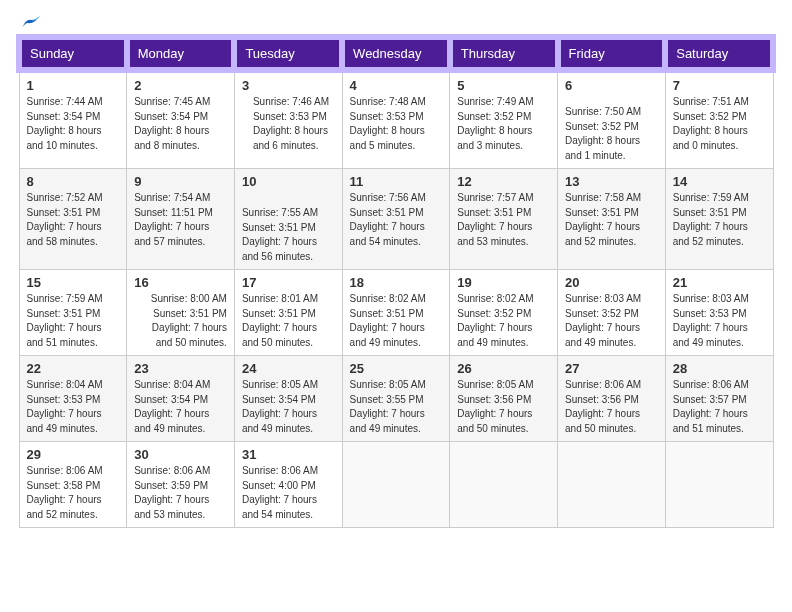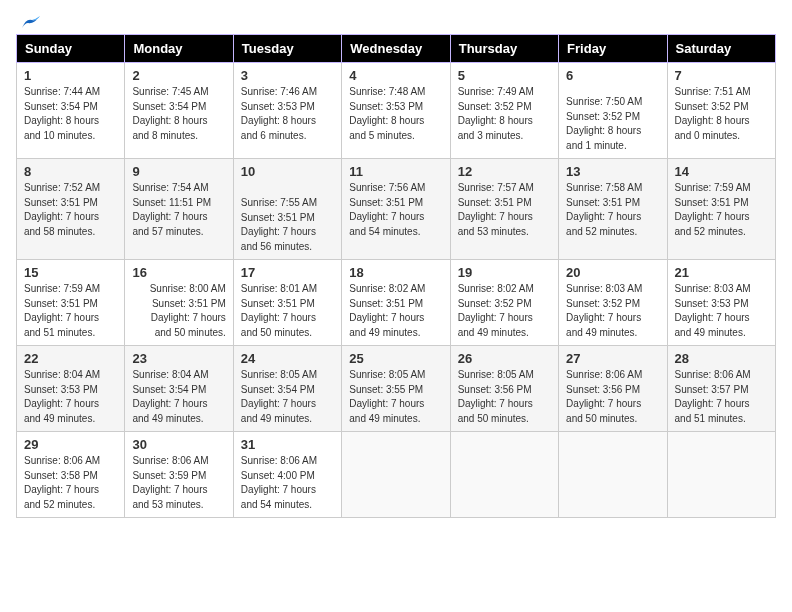--- a/index.html
+++ b/index.html
@@ -38,27 +38,27 @@
       font-size: 15px;
       color: #333;
       font-weight: normal;
     }
     table {
       width: 100%;
       border-collapse: collapse;
       margin-top: 6px;
     }
     thead th {
-      background-color: #000000;
+      background-color: #4c1d95;
       color: #fff;
       font-size: 13px;
-      font-weight: bold;
+      font-weight: normal;
       text-align: left;
       padding: 6px 8px;
-      border: 1px solid #c4b5fd;
+      border: 6px solid #c4b5fd;
     }
     tbody td {
       vertical-align: top;
       border: 1px solid #ccc;
       padding: 5px 7px;
       font-size: 10.5px;
       color: #333;
       width: 14.28%;
       min-height: 80px;
       background: #fff;
@@ -125,21 +125,21 @@
         </td>
         <td>
           <span class="day-num">2</span>
           <div class="day-info" style="white-space: pre-line;">Sunrise: 7:45 AM
 Sunset: 3:54 PM
 Daylight: 8 hours
 and 8 minutes.</div>
         </td>
         <td>
           <span class="day-num">3</span>
-          <div class="day-info" style="white-space: pre-line;">Sunrise: 7:46 AM
+          <div class="day-info" style="white-space: pre-line; margin-left: 11px;">Sunrise: 7:46 AM
 Sunset: 3:53 PM
 Daylight: 8 hours
 and 6 minutes.</div>
         </td>
         <td>
           <span class="day-num">4</span>
           <div class="day-info" style="white-space: pre-line;">Sunrise: 7:48 AM
 Sunset: 3:53 PM
 Daylight: 8 hours
 and 5 minutes.</div>

